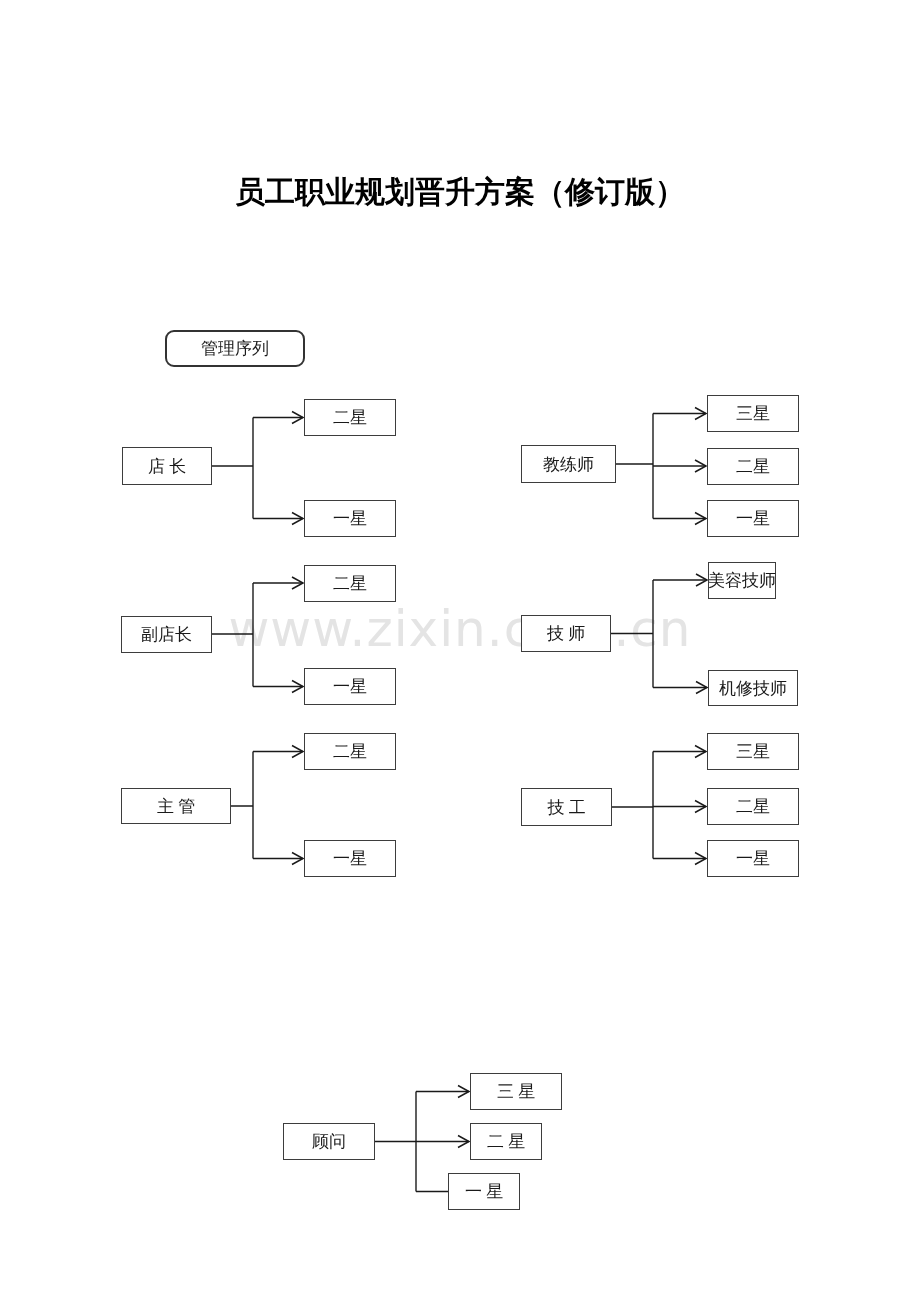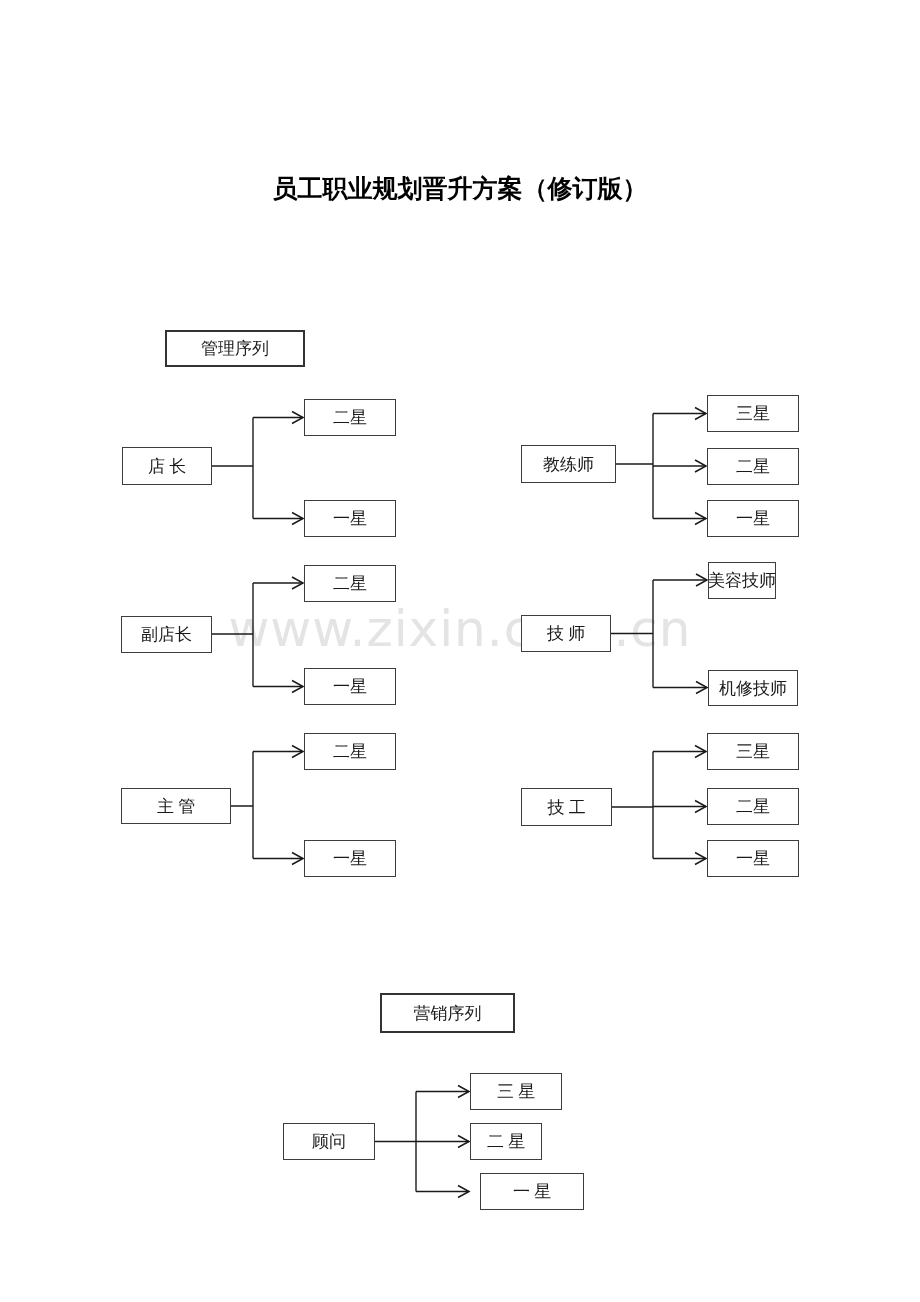--- a/index.html
+++ b/index.html
@@ -10,21 +10,21 @@
     overflow:hidden;
     font-family:"Liberation Serif", serif;
   }
   .title{
     position:absolute;
     left:0;right:0;top:172px;
     margin:0;
     text-align:center;
     font-family:Liberation Sans, sans-serif;
     font-weight:bold;
-    font-size:25px;
+    font-size:30px;
     color:#000;
     z-index:2;
     letter-spacing:0px;
   }
   .watermark{
     position:absolute;
     left:0;right:0;top:602px;
     text-align:center;
     font-family:"DejaVu Sans", sans-serif;
     font-size:50px;
@@ -49,20 +49,21 @@
     border:1.5px solid #3d3d3d;
     font-size:17px;
     color:#1a1a1a;
     white-space:pre;
     z-index:2;
     line-height:1;
   }
   .hdr{
     border-width:2px;
     border-color:#333333;
+    border-radius:9px;
   }
 </style>
 </head>
 <body>
 
 <div class="page">
 
   <h1 class="title">员工职业规划晋升方案（修订版）</h1>
 
   <div class="watermark">www.zixin.com.cn</div>
@@ -137,20 +138,19 @@
 
   <div class="node" style="left:521px;top:615px;width:90px;height:37px">技 师</div>
   <div class="node" style="left:708px;top:562px;width:68px;height:37px">美容技师</div>
   <div class="node" style="left:708px;top:670px;width:90px;height:36px">机修技师</div>
 
   <div class="node" style="left:521px;top:788px;width:91px;height:38px">技 工</div>
   <div class="node" style="left:707px;top:733px;width:92px;height:37px">三星</div>
   <div class="node" style="left:707px;top:788px;width:92px;height:37px">二星</div>
   <div class="node" style="left:707px;top:840px;width:92px;height:37px">一星</div>
 
-  <div class="node hdr" style="left:380px;top:993px;width:135px;height:40px">营销序列</div>
 
   <div class="node" style="left:283px;top:1123px;width:92px;height:37px">顾问</div>
   <div class="node" style="left:470px;top:1073px;width:92px;height:37px">三 星</div>
   <div class="node" style="left:470px;top:1123px;width:72px;height:37px">二 星</div>
-  <div class="node" style="left:480px;top:1173px;width:104px;height:37px">一 星</div>
+  <div class="node" style="left:448px;top:1173px;width:72px;height:37px">一 星</div>
 
 </div>
 
 </body></html>

